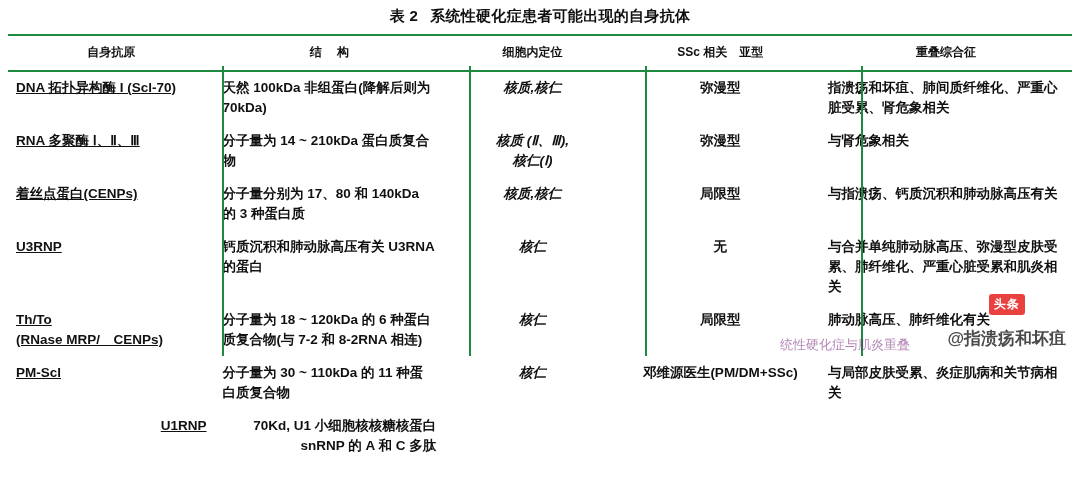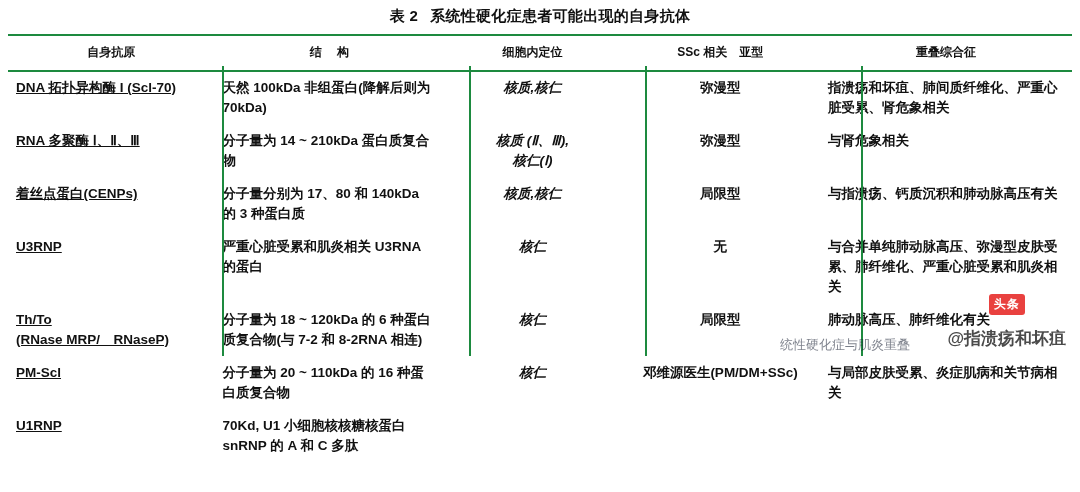--- a/index.html
+++ b/index.html
@@ -54,20 +54,21 @@
   table.tbl tbody td {
     vertical-align: top;
     padding: 6px 8px 8px 8px;
     line-height: 1.45;
     font-weight: 700;
     font-size: 13.5px;
     color: #111;
   }
   table.tbl tbody tr:last-child td {
     padding-bottom: 0;
+    text-align: right;
   }
   .col-antigen { width: 205px; text-align: left; }
   .col-structure { width: 228px; text-align: left; }
   .col-location { width: 175px; text-align: center; }
   .col-subtype { width: 198px; text-align: center; }
   .col-clinical { width: 250px; text-align: left; }
   td.c-antigen { text-align: left; padding-left: 10px; text-decoration: underline; }
   td.c-structure { text-align: left; padding-left: 4px; }
   td.c-location { text-align: center; font-style: italic; }
   td.c-subtype { text-align: center; }
@@ -104,21 +105,21 @@
     font-weight: 700;
     padding: 2px 5px;
     border-radius: 3px;
     letter-spacing: 1px;
   }
   .wm-ghost {
     position: absolute;
     right: 170px;
     bottom: 2px;
     font-size: 13px;
-    color: #0f172a;
+    color: #701a75;
     opacity: 0.55;
     white-space: nowrap;
   }
 </style>
 </head>
 <body>
 
 <div class="page">
 
   <div class="caption">
@@ -165,36 +166,36 @@
       </tr>
       <tr>
         <td class="c-antigen">着丝点蛋白(CENPs)</td>
         <td class="c-structure">分子量分别为 17、80 和 140kDa 的 3 种蛋白质</td>
         <td class="c-location">核质,核仁</td>
         <td class="c-subtype">局限型</td>
         <td class="c-clinical">与指溃疡、钙质沉积和肺动脉高压有关</td>
       </tr>
       <tr>
         <td class="c-antigen">U3RNP</td>
-        <td class="c-structure">严重心脏受累和肌炎相关 U3RNA 的蛋白</td>
+        <td class="c-structure">钙质沉积和肺动脉高压有关 U3RNA 的蛋白</td>
         <td class="c-location">核仁</td>
         <td class="c-subtype">无</td>
         <td class="c-clinical">与合并单纯肺动脉高压、弥漫型皮肤受累、肺纤维化、严重心脏受累和肌炎相关</td>
       </tr>
       <tr>
         <td class="c-antigen" style="white-space:pre-line;">Th/To
-(RNase MRP/　RNaseP)</td>
+(RNase MRP/　CENPs)</td>
         <td class="c-structure">分子量为 18 ~ 120kDa 的 6 种蛋白质复合物(与 7-2 和 8-2RNA 相连)</td>
         <td class="c-location">核仁</td>
         <td class="c-subtype">局限型</td>
         <td class="c-clinical">肺动脉高压、肺纤维化有关</td>
       </tr>
       <tr>
         <td class="c-antigen">PM-Scl</td>
-        <td class="c-structure">分子量为 20 ~ 110kDa 的 16 种蛋白质复合物</td>
+        <td class="c-structure">分子量为 30 ~ 110kDa 的 11 种蛋白质复合物</td>
         <td class="c-location">核仁</td>
         <td class="c-subtype">邓维源医生(PM/DM+SSc)</td>
         <td class="c-clinical">与局部皮肤受累、炎症肌病和关节病相关</td>
       </tr>
       <tr>
         <td class="c-antigen">U1RNP</td>
         <td class="c-structure">70Kd, U1 小细胞核核糖核蛋白 snRNP 的 A 和 C 多肽</td>
         <td class="c-location"></td>
         <td class="c-subtype"></td>
         <td class="c-clinical"></td>

